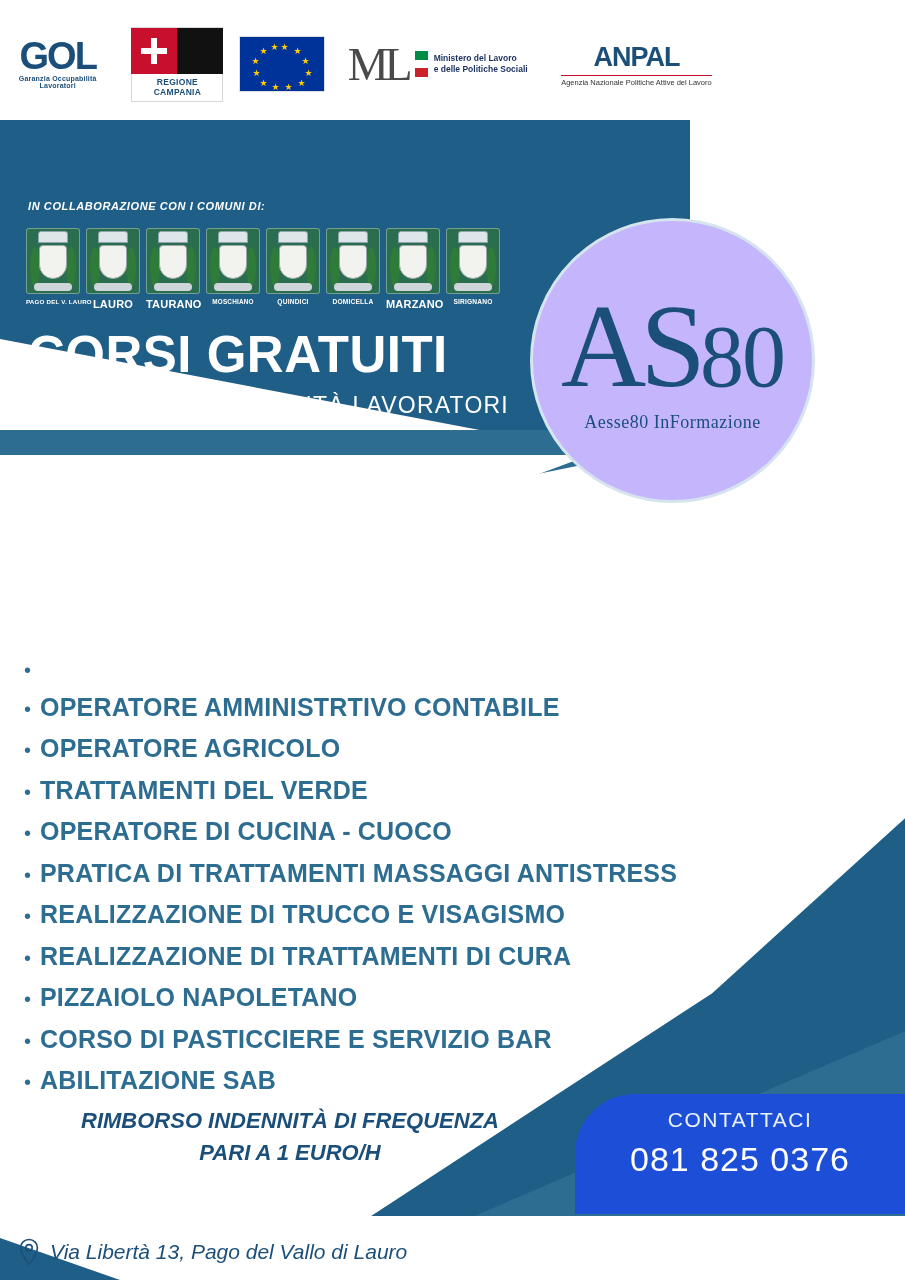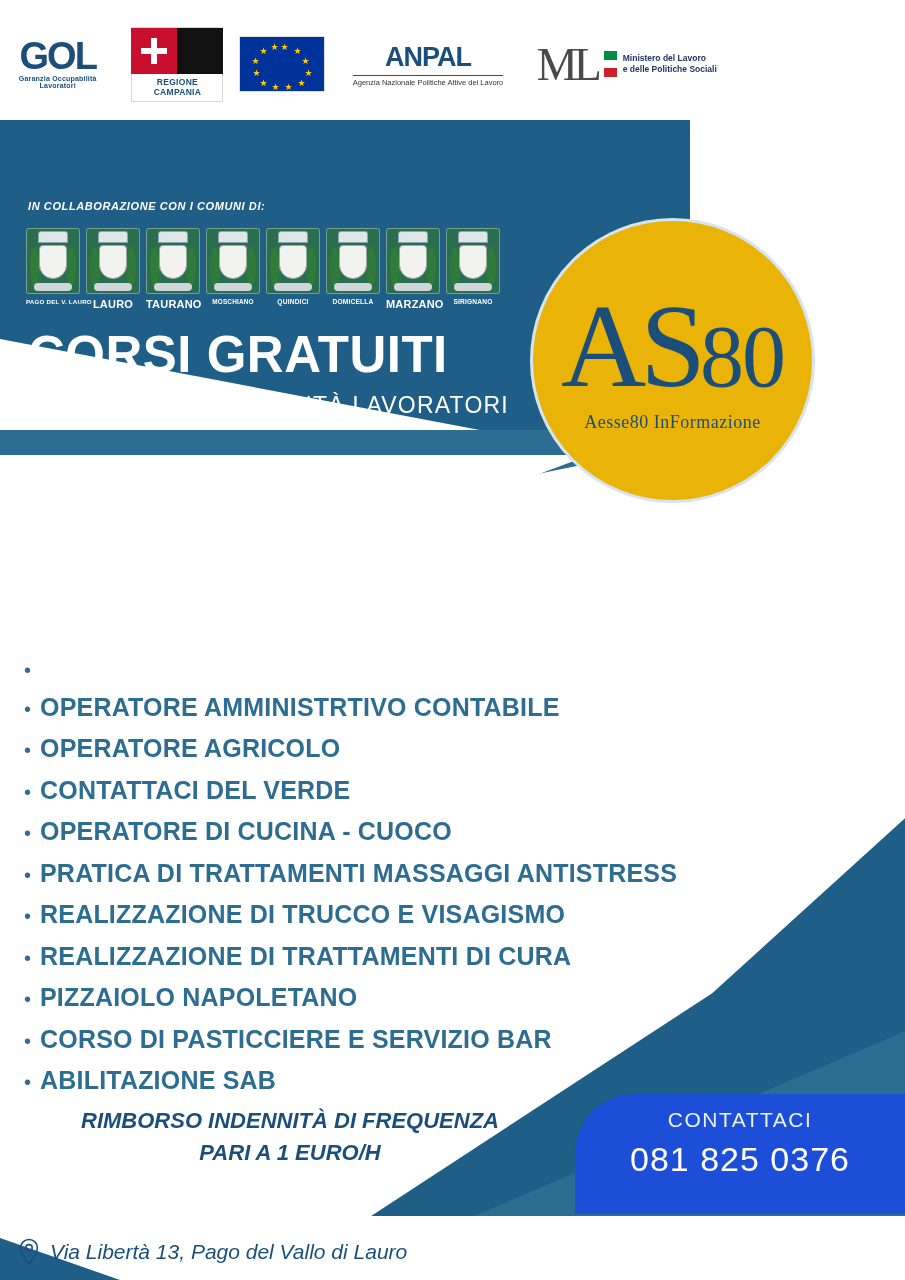--- a/index.html
+++ b/index.html
@@ -176,21 +176,21 @@
     position: absolute; left: 30px; top: 392px;
     font-size: 23px; font-weight: 400; color: #ffffff;
     letter-spacing: 1.2px;
   }
 
   
   .as80 {
     position: absolute; right: 90px; top: 218px;
     width: 285px; height: 285px;
     border-radius: 50%;
-    background: #eab308;
+    background: #c4b5fd;
     border: 3px solid #d6e4ed;
     display: flex; flex-direction: column;
     align-items: center; justify-content: center;
   }
   .as80-main {
     font-family: "Liberation Serif", serif;
     font-size: 118px; line-height: 1; color: #1b4f7a; font-weight: 400;
     letter-spacing: -6px;
   }
   .as80-main .eighty { font-size: 88px; letter-spacing: -2px; }
@@ -287,39 +287,39 @@
         <span class="eu-star" style="left:44px;top:46px;">★</span>
         <span class="eu-star" style="left:31px;top:46px;">★</span>
         <span class="eu-star" style="left:19px;top:42px;">★</span>
         <span class="eu-star" style="left:12px;top:32px;">★</span>
         <span class="eu-star" style="left:11px;top:20px;">★</span>
         <span class="eu-star" style="left:19px;top:10px;">★</span>
         <span class="eu-star" style="left:30px;top:6px;">★</span>
       </div>
     </div>
 
-    <div class="logo logo-anpal">
-      <div>
-        <div class="anpal-word">ANPAL</div>
-        <div class="anpal-sub">Agenzia Nazionale Politiche Attive del Lavoro</div>
-      </div>
-    </div>
-
     <div class="logo logo-ml">
       <div class="ml-mark">ML</div>
       <div class="ml-flag">
         <div class="ml-g"></div>
           <div class="ml-w"></div>
           <div class="ml-r"></div>
       </div>
       <div>
         <div class="ml-txt">Ministero del Lavoro</div>
         <div class="ml-txt">e delle Politiche Sociali</div>
       </div>
     </div>
+
+    <div class="logo logo-anpal">
+      <div>
+        <div class="anpal-word">ANPAL</div>
+        <div class="anpal-sub">Agenzia Nazionale Politiche Attive del Lavoro</div>
+      </div>
+    </div>
   </div>
 
   <div class="collab-label">IN COLLABORAZIONE CON I COMUNI DI:</div>
 
   <div class="crests">
     <div class="crest-col">
       <div class="crest">
         <div class="wreath-l"></div>
           <div class="wreath-r"></div>
         <div class="cap"></div>
@@ -417,21 +417,21 @@
     <li>
         <span class="bullet">•</span>
         <span class="course-text">OPERATORE AMMINISTRTIVO CONTABILE</span>
       </li>
     <li>
         <span class="bullet">•</span>
         <span class="course-text">OPERATORE AGRICOLO</span>
       </li>
     <li>
         <span class="bullet">•</span>
-        <span class="course-text">CONTATTACI DEL VERDE</span>
+        <span class="course-text">TRATTAMENTI DEL VERDE</span>
       </li>
     <li>
         <span class="bullet">•</span>
         <span class="course-text">OPERATORE DI CUCINA - CUOCO</span>
       </li>
     <li>
         <span class="bullet">•</span>
         <span class="course-text">PRATICA DI TRATTAMENTI MASSAGGI ANTISTRESS</span>
       </li>
     <li>

